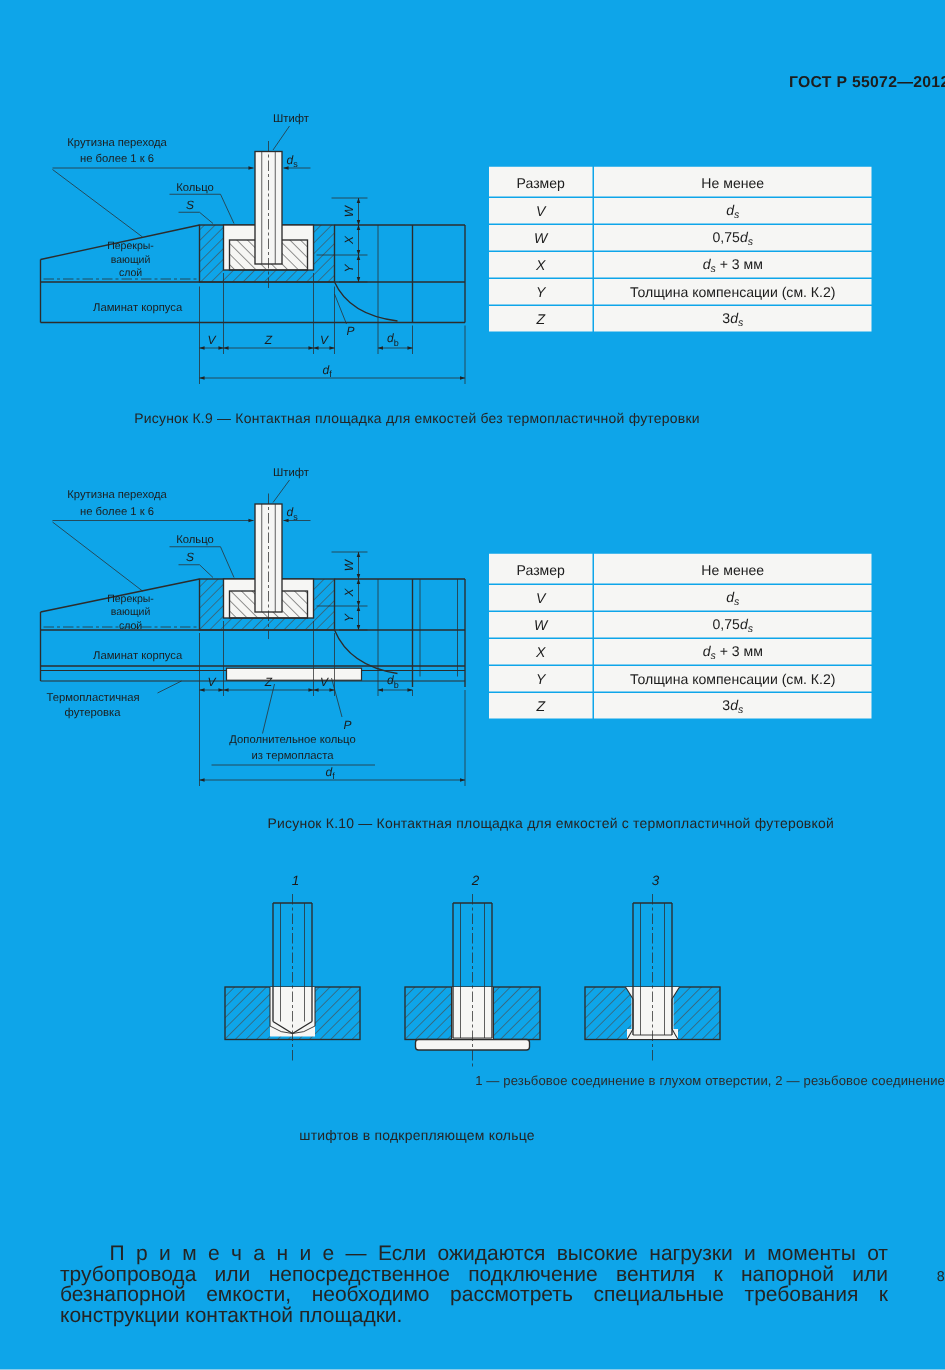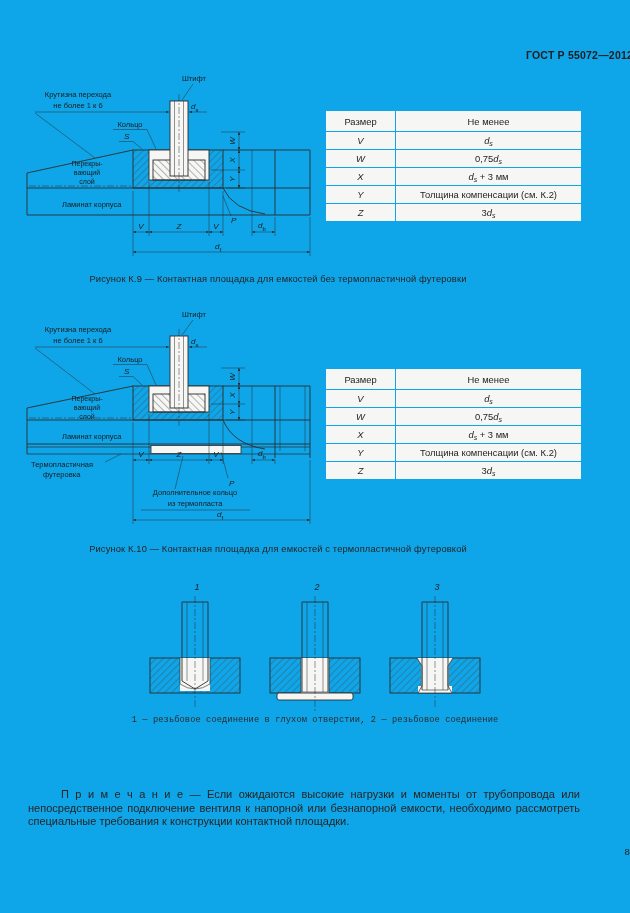--- a/index.html
+++ b/index.html
@@ -22,26 +22,26 @@
   .tbl th, .tbl td { border:1px solid #0ea5e9; text-align:center; padding:0; height:17px; background:#f6f6f4; }
   .tbl th { height:20px; font-weight:normal; }
   .c-size { font-style:italic; }
   .seg-i { font-style:italic; }
   .seg-sub { font-style:italic; font-size:7px; vertical-align:-2px; }
   .cap {
     position:absolute; left:0; width:556px; text-align:center;
     font-size:9.3px; color:#242424; letter-spacing:.15px;
   }
   .legend {
-    position:absolute; left:0; width:630px; text-align:center;
-    font-size:8.7px; color:#2c2c2c; line-height:13px; letter-spacing:.1px;font-family:Liberation Mono, monospace;
+    position:absolute; left:0; width:630px; text-align:right;
+    font-size:8.7px; color:#2c2c2c; line-height:13px; letter-spacing:.1px;
   }
   .note {
-    position:absolute; left:28px; width:552px; text-align:justify;
-    font-size:11px; line-height:13.6px; color:#242424; text-indent:33px;
+    position:absolute; left:40px; width:552px; text-align:justify;
+    font-size:14px; line-height:13.6px; color:#242424; text-indent:33px;margin-top:41px;
   }
   .pageno { position:absolute; top:829px; right:42px; font-size:9.5px; color:#242424;margin-top:17px; }
 </style>
 </head>
 <body>
 
 <div class="page">
 
   <div class="std">ГОСТ Р 55072—2012</div>
 
@@ -282,21 +282,21 @@
           <td class="c-size">Y</td>
           <td><span class="seg-n">Толщина компенсации (см. К.2)</span></td>
         </tr>
         <tr>
           <td class="c-size">Z</td>
           <td><span class="seg-n">3</span><span class="seg-i">d</span><span class="seg-sub">s</span></td>
         </tr>
       </tbody>
   </table>
 
-  <div class="cap" style="top:544px;">Рисунок К.10 — Контактная площадка для емкостей с термопластичной футеровкой</div>
+  <div class="cap" style="top:544px;text-align:right;">Рисунок К.10 — Контактная площадка для емкостей с термопластичной футеровкой</div>
 
   <svg class="fig" style="left:135px; top:580px;" width="360" height="135" viewBox="0 0 360 135">
     <defs>
       <pattern id="k11h1" patternUnits="userSpaceOnUse" width="5" height="5" patternTransform="rotate(45)">
         <line x1="0" y1="0" x2="0" y2="5" stroke="#4a4a4a" stroke-width="0.8"></line>
       </pattern>
     </defs>
 
     <g stroke="#2c2c2c" fill="none" stroke-width="0.9">
       <rect x="15" y="78" width="90" height="35" fill="url(#k11h1)"></rect>
@@ -351,19 +351,20 @@
     </g>
     <line x1="300" y1="16" x2="300" y2="127" stroke="#2c2c2c" stroke-width="0.5" stroke-dasharray="7 2 2 2"></line>
     <text x="302" y="10" font-size="9" font-style="italic" text-anchor="middle">3</text>
   </svg>
 
   <div class="legend" style="top:714px;">
     <div>1 — резьбовое соединение в глухом отверстии, 2 — резьбовое соединение</div>
   </div>
 
   <div class="cap" style="top:751px; line-height:13px;">
+    <div>штифтов в подкрепляющем кольце</div>
   </div>
 
   <div class="note" style="top:788px;"><span>П р и м е ч а н и е</span><span> — Если ожидаются высокие нагрузки и моменты от трубопровода или непосредственное подключение вентиля к напорной или безнапорной емкости, необходимо рассмотреть специальные требования к конструкции контактной площадки.</span></div>
 
   <div class="pageno">81</div>
 
 </div>
 
 </body></html>

